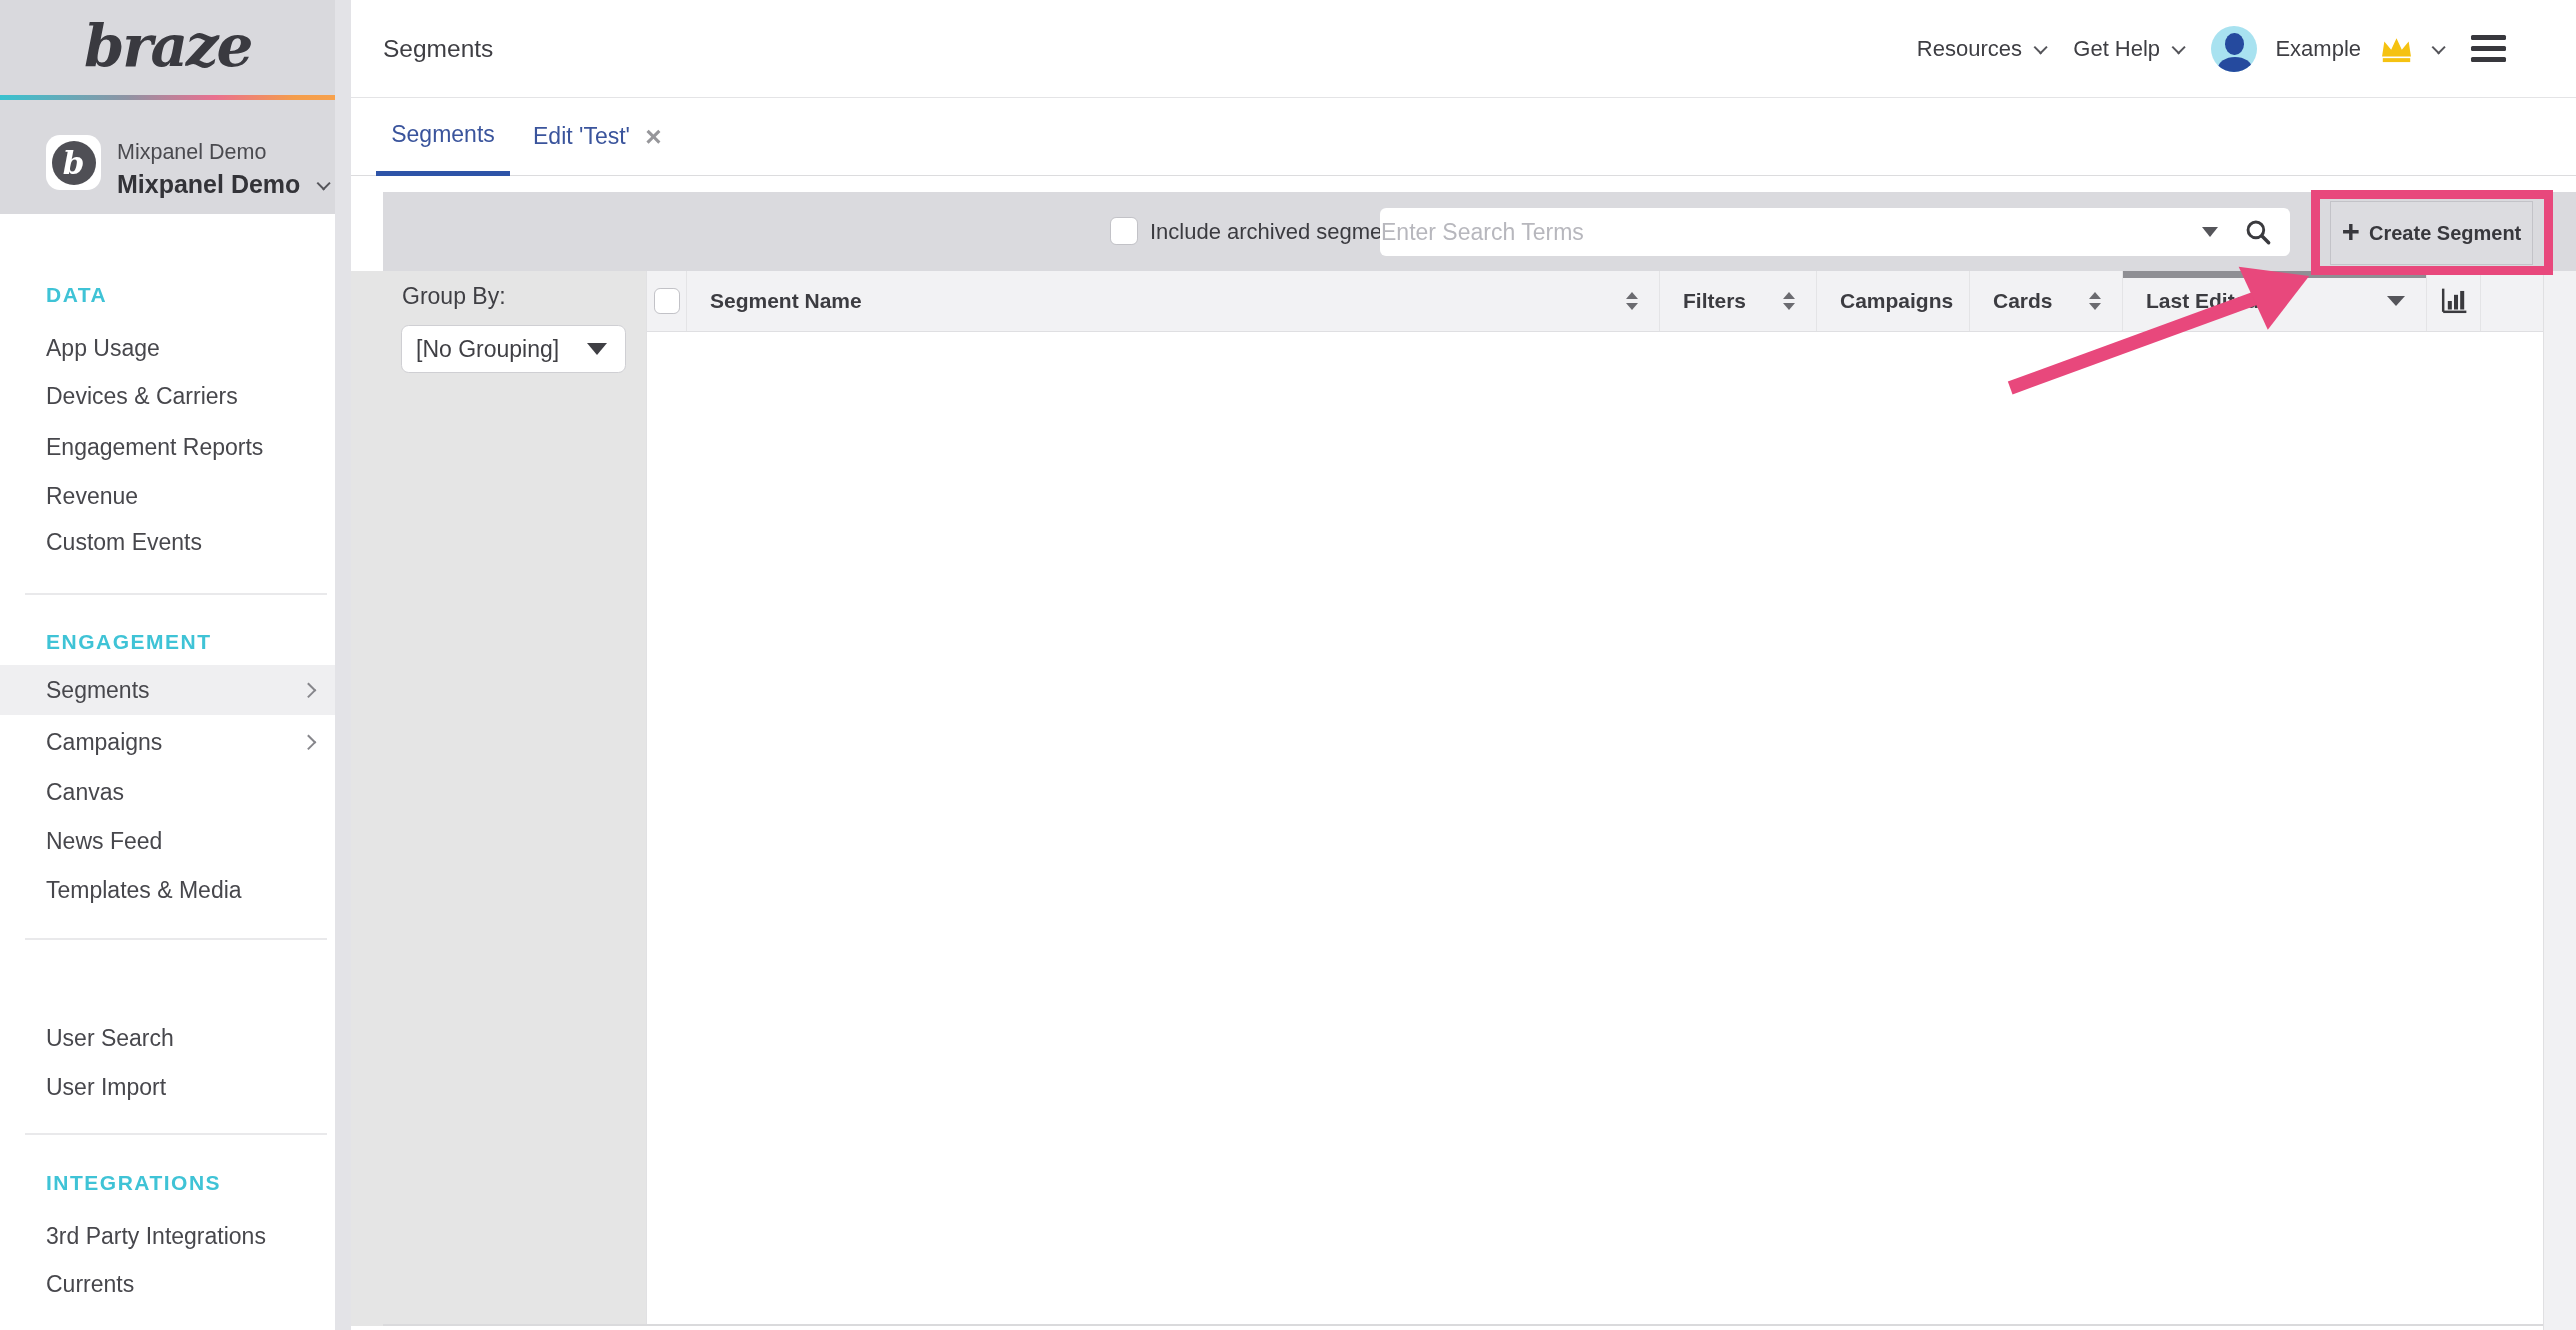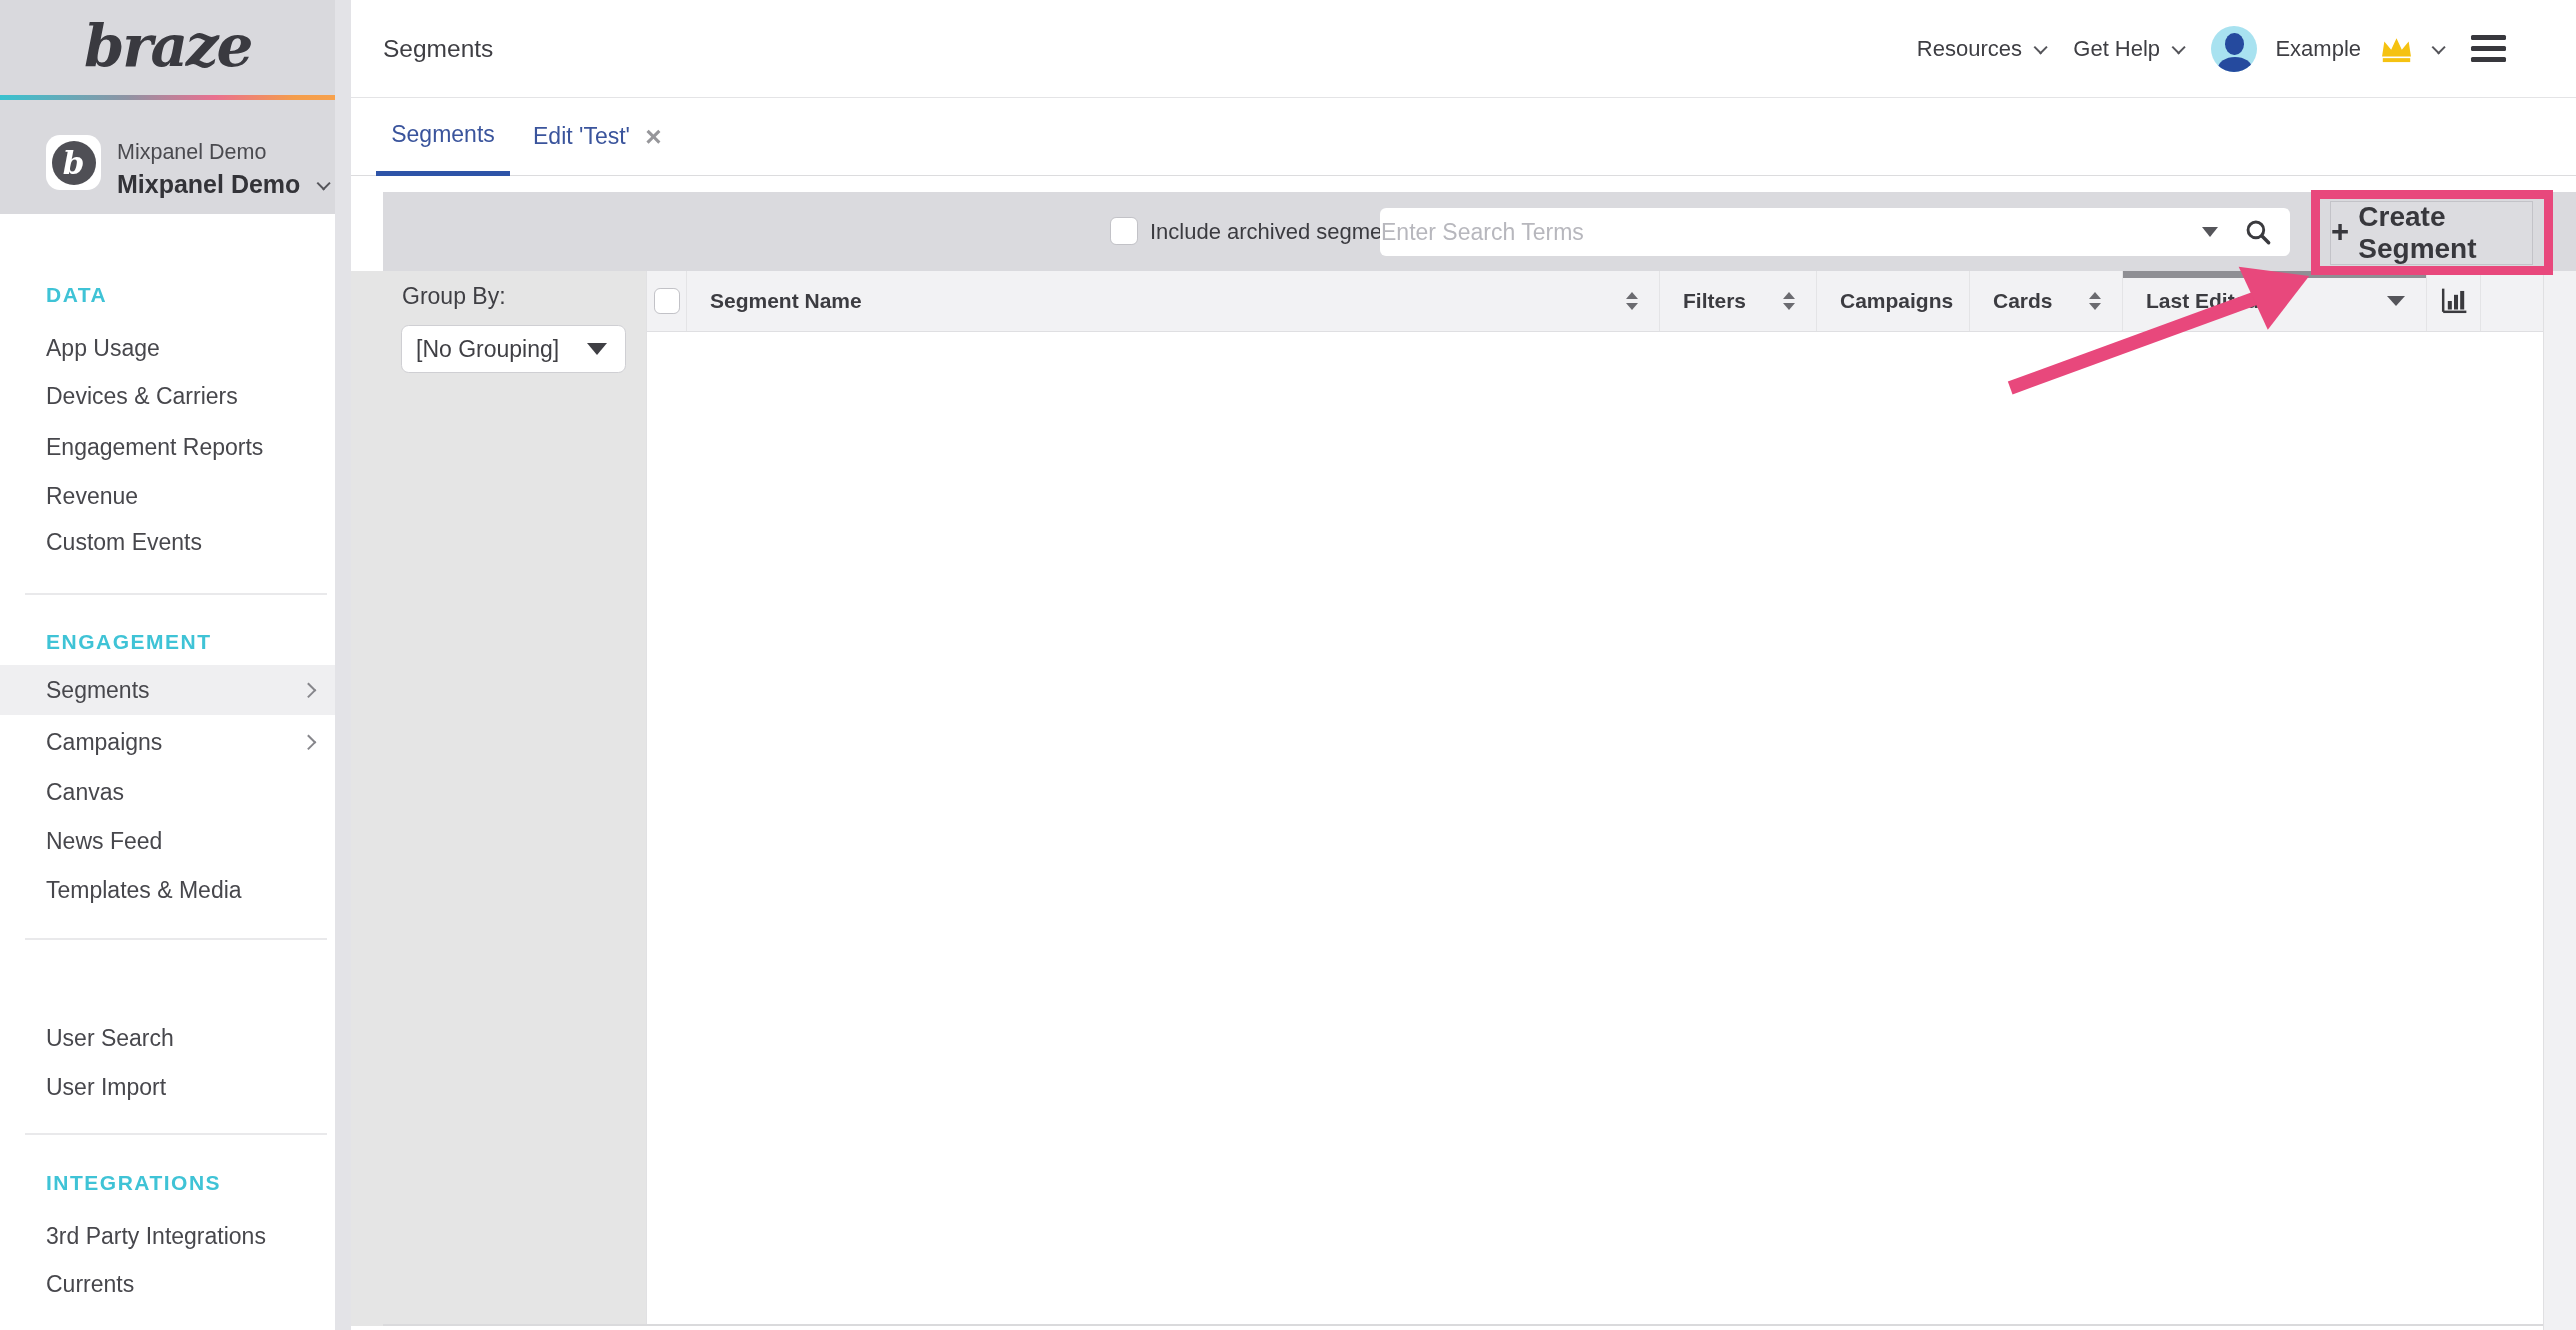--- a/index.html
+++ b/index.html
@@ -78,21 +78,21 @@
                   font-family:"Liberation Sans", sans-serif; font-size:23px; color:#3e3e43; padding:0 0 0 1px; }
   .search-input::placeholder { color:#b7b7bd; }
   .caret-down { width:0; height:0; border-left:8.4px solid transparent; border-right:8.4px solid transparent;
                 border-top:10px solid #55555a; }
   .search-caret { margin-right:26px; cursor:pointer; }
   .mag { margin-right:17px; cursor:pointer; }
   .create-btn { position:absolute; left:1947px; top:9.2px; width:203px; height:64px; background:#dcdce0;
                 border:0.8px solid #c3c3c8; display:flex; align-items:center; justify-content:center; gap:9.2px;
                 cursor:pointer; }
   .create-btn .plus { font-size:31px; font-weight:700; color:#38383d; line-height:1; margin-top:-3.1px; }
-  .create-btn .lbl { font-size:28px; font-weight:700; color:#38383d; }
+  .create-btn .lbl { font-size:20px; font-weight:700; color:#38383d; }
   .hl-rect { position:absolute; left:1928px; top:-2.3px; width:242px; height:85px;
              border:9.2px solid #e8487c; z-index:40; pointer-events:none; }
 
   
   .groupby { position:absolute; left:0; top:271px; width:296px; height:1055px; background:#e5e5e5;
              border-right:1.5px solid #e1e1e3; }
   .gb-label { position:absolute; left:51px; top:12.3px; font-size:23px; color:#3f3f44; }
   .gb-select { position:absolute; left:50px; top:54px; width:225px; height:48px; background:#ffffff;
                border:1.5px solid #cfcfd3; border-radius:7.7px; display:flex; align-items:center;
                justify-content:space-between; padding:0 18.4px 0 14px; cursor:pointer; }

